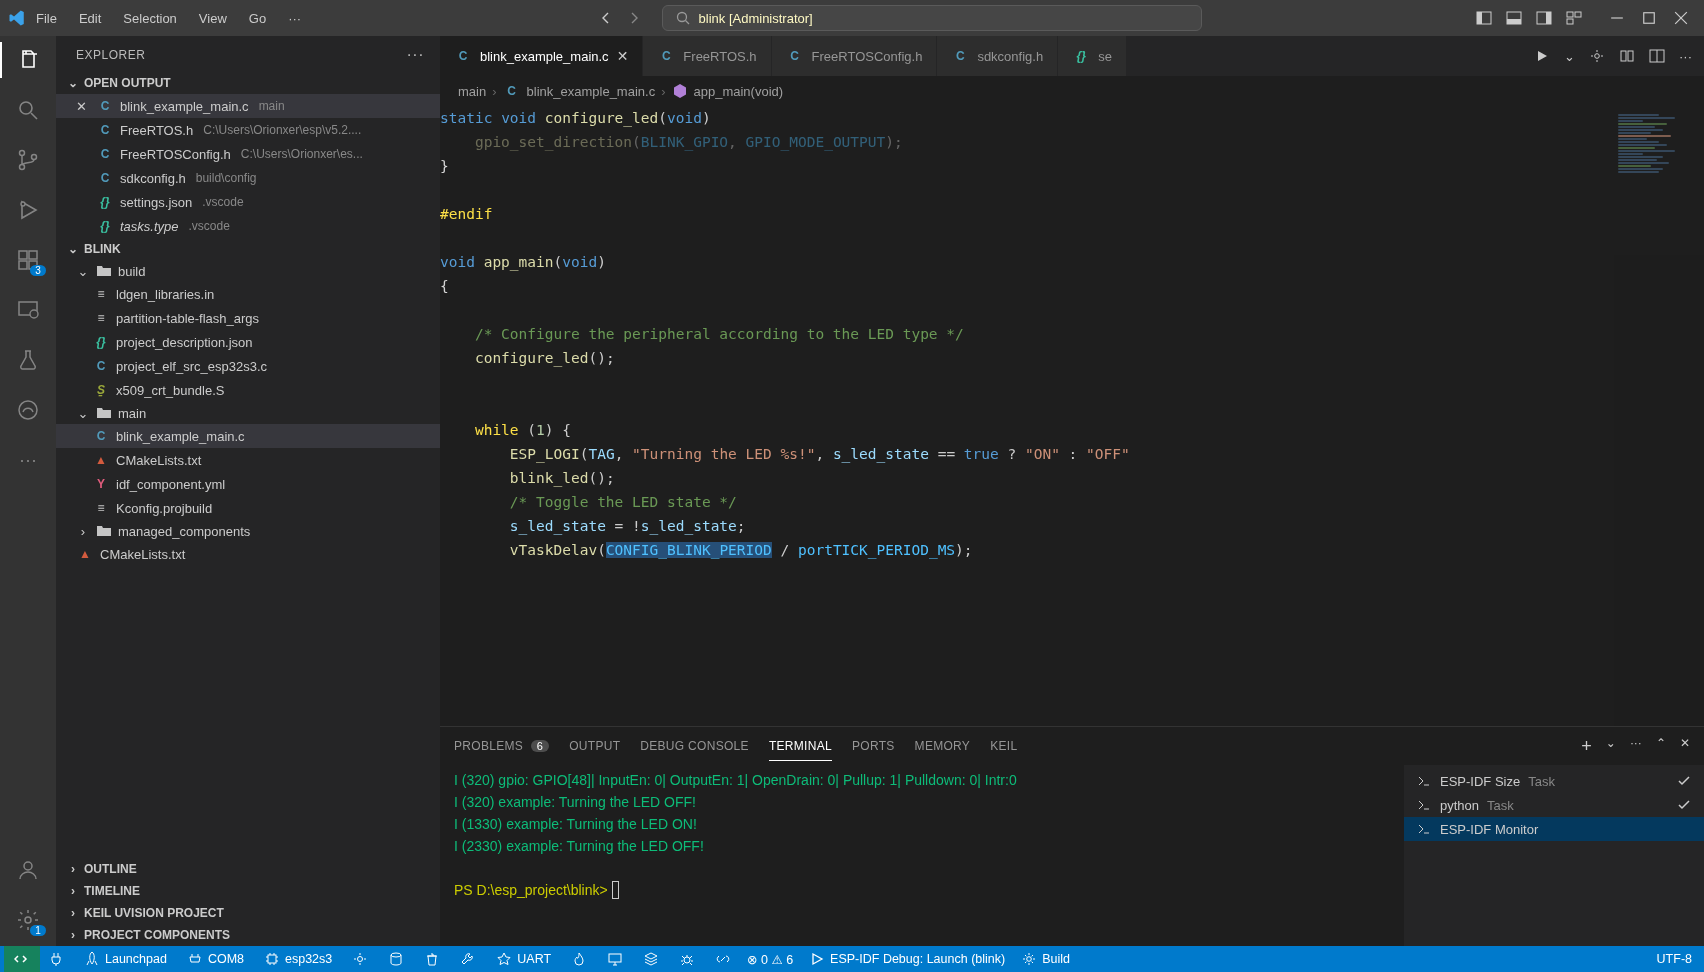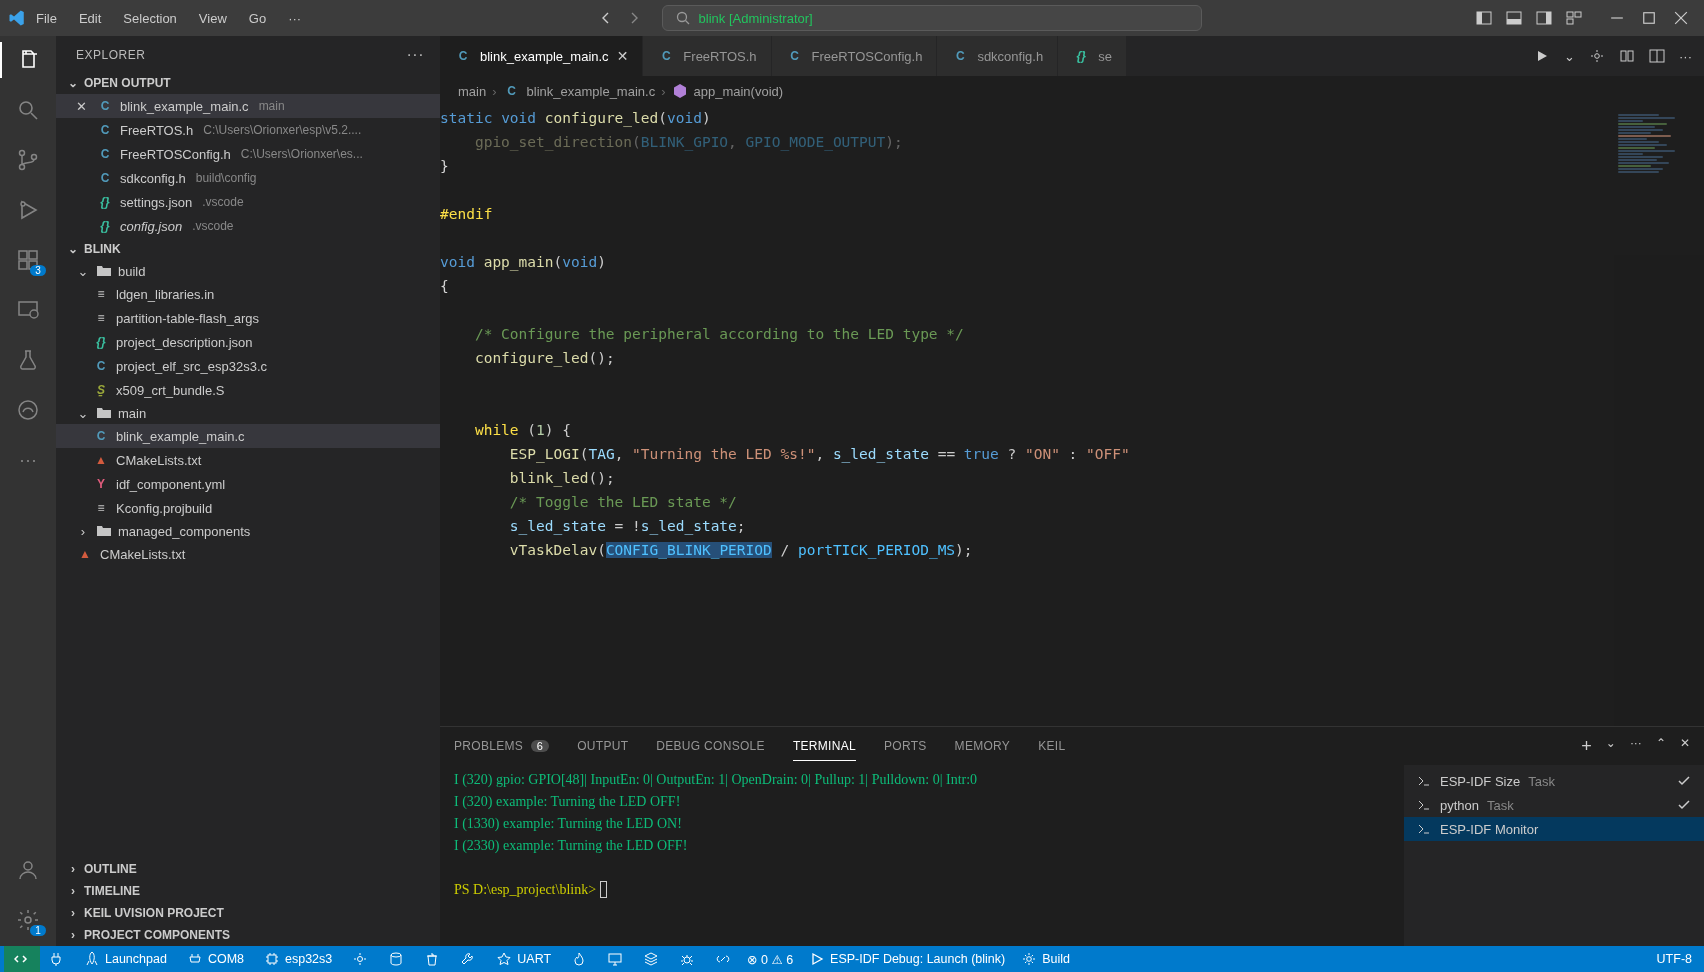--- a/index.html
+++ b/index.html
@@ -5,21 +5,21 @@
 * { margin: 0; padding: 0; box-sizing: border-box; }
 body { font-family: 'Segoe UI', sans-serif; font-size: 13px; color: #cccccc; background: #1e1e1e; overflow: hidden; width: 1704px; height: 972px; }
 .app { display: flex; flex-direction: column; height: 100%; }
 
 
 .title-bar { height: 36px; background: #3c3c3c; display: flex; align-items: center; padding: 0 8px; }
 .menu-bar { display: flex; gap: 2px; }
 .menu-item { padding: 4px 10px; color: #cccccc; cursor: pointer; border-radius: 4px; }
 .title-center { flex: 1; display: flex; align-items: center; justify-content: center; gap: 8px; }
 .nav-arrows { display: flex; gap: 12px; padding: 0 12px; color: #888; }
-.search-box { background: #464646; border: 1px solid #5a5a5a; border-radius: 6px; padding: 4px 12px; width: 540px; display: flex; align-items: center; gap: 8px; color: #22c55e; }
+.search-box { background: #464646; border: 1px solid #5a5a5a; border-radius: 6px; padding: 4px 12px; width: 540px; display: flex; align-items: center; gap: 8px; color: #fef9c3; }
 .window-controls { display: flex; gap: 18px; align-items: center; padding: 0 8px; }
 .window-controls .ctrl { width: 14px; height: 14px; color: #ccc; cursor: pointer; }
 .layout-icons { display: flex; gap: 14px; padding-right: 20px; }
 
 
 .main { flex: 1; display: flex; min-height: 0; }
 
 
 .activity-bar { width: 56px; background: #333333; display: flex; flex-direction: column; align-items: center; padding-top: 10px; gap: 22px; position: relative; }
 .activity-item { width: 28px; height: 28px; color: #858585; cursor: pointer; position: relative; display:flex;align-items:center;justify-content:center; }
@@ -74,28 +74,28 @@
 .str { color: #ce9178; }
 .num { color: #b5cea8; }
 .cmt { color: #6a9955; }
 .pp { color: #fde047; }
 .id { color: #9cdcfe; }
 .const { color: #4fc1ff; }
 .op { color: #d4d4d4; }
 
 
 .panel { height: 220px; background: #1e1e1e; border-top: 1px solid #333; display: flex; flex-direction: column; }
-.panel-tabs { display: flex; align-items: center; padding: 0 14px; height: 38px; gap: 28px; font-size: 12px; color: #969696; }
+.panel-tabs { display: flex; align-items: center; padding: 0 14px; height: 38px; gap: 20px; font-size: 12px; color: #969696; }
 .panel-tab { cursor: pointer; padding: 8px 0; position: relative; letter-spacing: 0.3px; }
 .panel-tab.active { color: #fff; }
 .panel-tab.active::after { content: ''; position: absolute; bottom: 0; left: 0; right: 0; height: 1px; background: #fff; }
 .panel-badge { background: #4d4d4d; color: #fff; border-radius: 10px; padding: 0 6px; font-size: 11px; margin-left: 4px; }
 .panel-actions { margin-left: auto; display: flex; gap: 14px; color: #ccc; }
 .panel-body { flex: 1; display: flex; min-height: 0; }
-.terminal-output { flex: 1; font-family: Liberation Serif, serif; font-size: 14px; line-height: 22px; padding: 4px 14px; color: #0dbc79; overflow: hidden; }
+.terminal-output { flex: 1; font-family: Liberation Sans, sans-serif; font-size: 14px; line-height: 22px; padding: 4px 14px; color: #0dbc79; overflow: hidden; }
 .term-prompt { color: #cccd00; }
 .term-white { color: #e5e5e5; }
 .task-list { width: 300px; background: #252526; padding: 4px 0; }
 .task-item { display: flex; align-items: center; padding: 4px 12px; gap: 8px; color: #ccc; cursor: pointer; justify-content: space-between; }
 .task-item.selected { background: #04395e; }
 .task-left { display: flex; align-items: center; gap: 8px; }
 .task-dim { color: #888; }
 
 
 .status-bar { height: 26px; background: #007acc; display: flex; align-items: center; color: #fff; font-size: 12.5px; padding: 0 4px; }
@@ -320,21 +320,21 @@
           </div>
           <div class="tree-item indent1">
             <span style="width:14px"></span>
             <span class="file-icon icon-json">{}</span>
             <span>settings.json</span>
             <span class="dim">.vscode</span>
           </div>
           <div class="tree-item indent1">
             <span style="width:14px"></span>
             <span class="file-icon icon-json">{}</span>
-            <span style="font-style:italic">config.json</span>
+            <span style="font-style:italic">tasks.type</span>
             <span class="dim">.vscode</span>
           </div>
         </div>
       <div class="section-header">
         <span class="chev">⌄</span>
         <span>BLINK</span>
       </div>
       <div class="tree" id="file-tree">
           <div class="tree-item indent1">
             <span class="chev">⌄</span>

